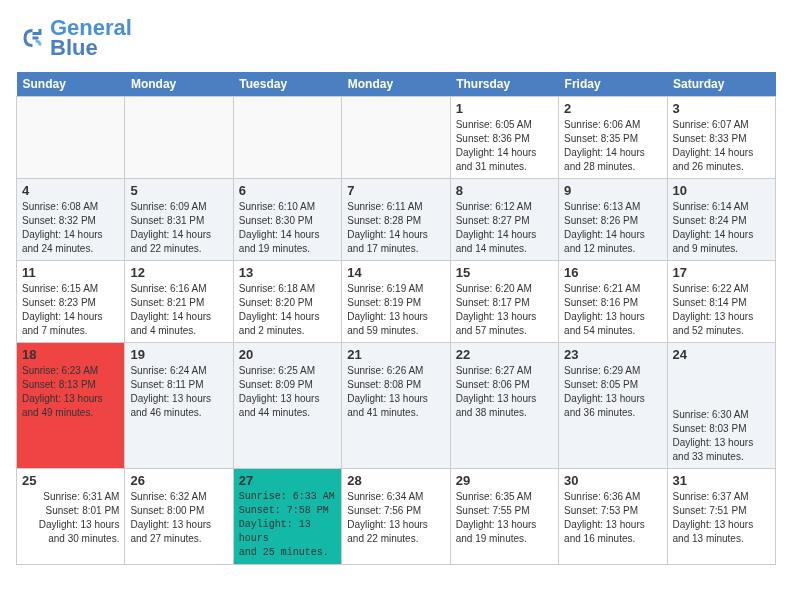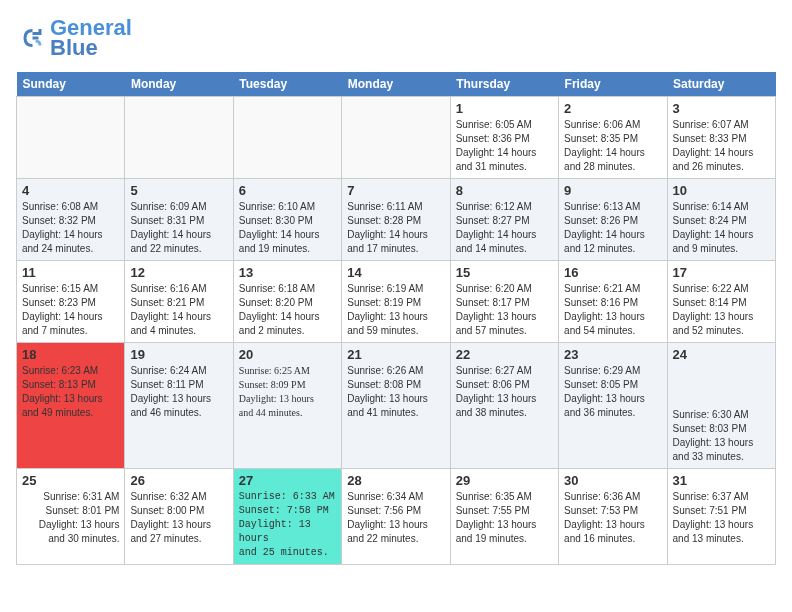--- a/index.html
+++ b/index.html
@@ -263,21 +263,21 @@
         </td>
         <td style="background-color: rgb(240, 244, 248);">
           <span class="day-number">19</span>
           <div class="day-info" style="white-space: pre-line;">Sunrise: 6:24 AM
 Sunset: 8:11 PM
 Daylight: 13 hours
 and 46 minutes.</div>
         </td>
         <td style="background-color: rgb(240, 244, 248);">
           <span class="day-number">20</span>
-          <div class="day-info" style="white-space: pre-line; font-family: Liberation Serif, serif;">Sunrise: 6:25 AM
+          <div class="day-info" style="white-space: pre-line;">Sunrise: 6:25 AM
 Sunset: 8:09 PM
 Daylight: 13 hours
 and 44 minutes.</div>
         </td>
         <td style="background-color: rgb(240, 244, 248);">
           <span class="day-number">21</span>
           <div class="day-info" style="white-space: pre-line;">Sunrise: 6:26 AM
 Sunset: 8:08 PM
 Daylight: 13 hours
 and 41 minutes.</div>
@@ -312,21 +312,21 @@
 Daylight: 13 hours
 and 30 minutes.</div>
         </td>
         <td style="background-color: rgb(255, 255, 255);">
           <span class="day-number">26</span>
           <div class="day-info" style="white-space: pre-line;">Sunrise: 6:32 AM
 Sunset: 8:00 PM
 Daylight: 13 hours
 and 27 minutes.</div>
         </td>
-        <td style="background-color: #5eead4; margin-top: 24px;">
+        <td style="background-color: #14b8a6; margin-top: 24px;">
           <span class="day-number">27</span>
           <div class="day-info" style="white-space: pre-line; font-family: Liberation Mono, monospace;">Sunrise: 6:33 AM
 Sunset: 7:58 PM
 Daylight: 13 hours
 and 25 minutes.</div>
         </td>
         <td style="background-color: rgb(255, 255, 255);">
           <span class="day-number">28</span>
           <div class="day-info" style="white-space: pre-line;">Sunrise: 6:34 AM
 Sunset: 7:56 PM

